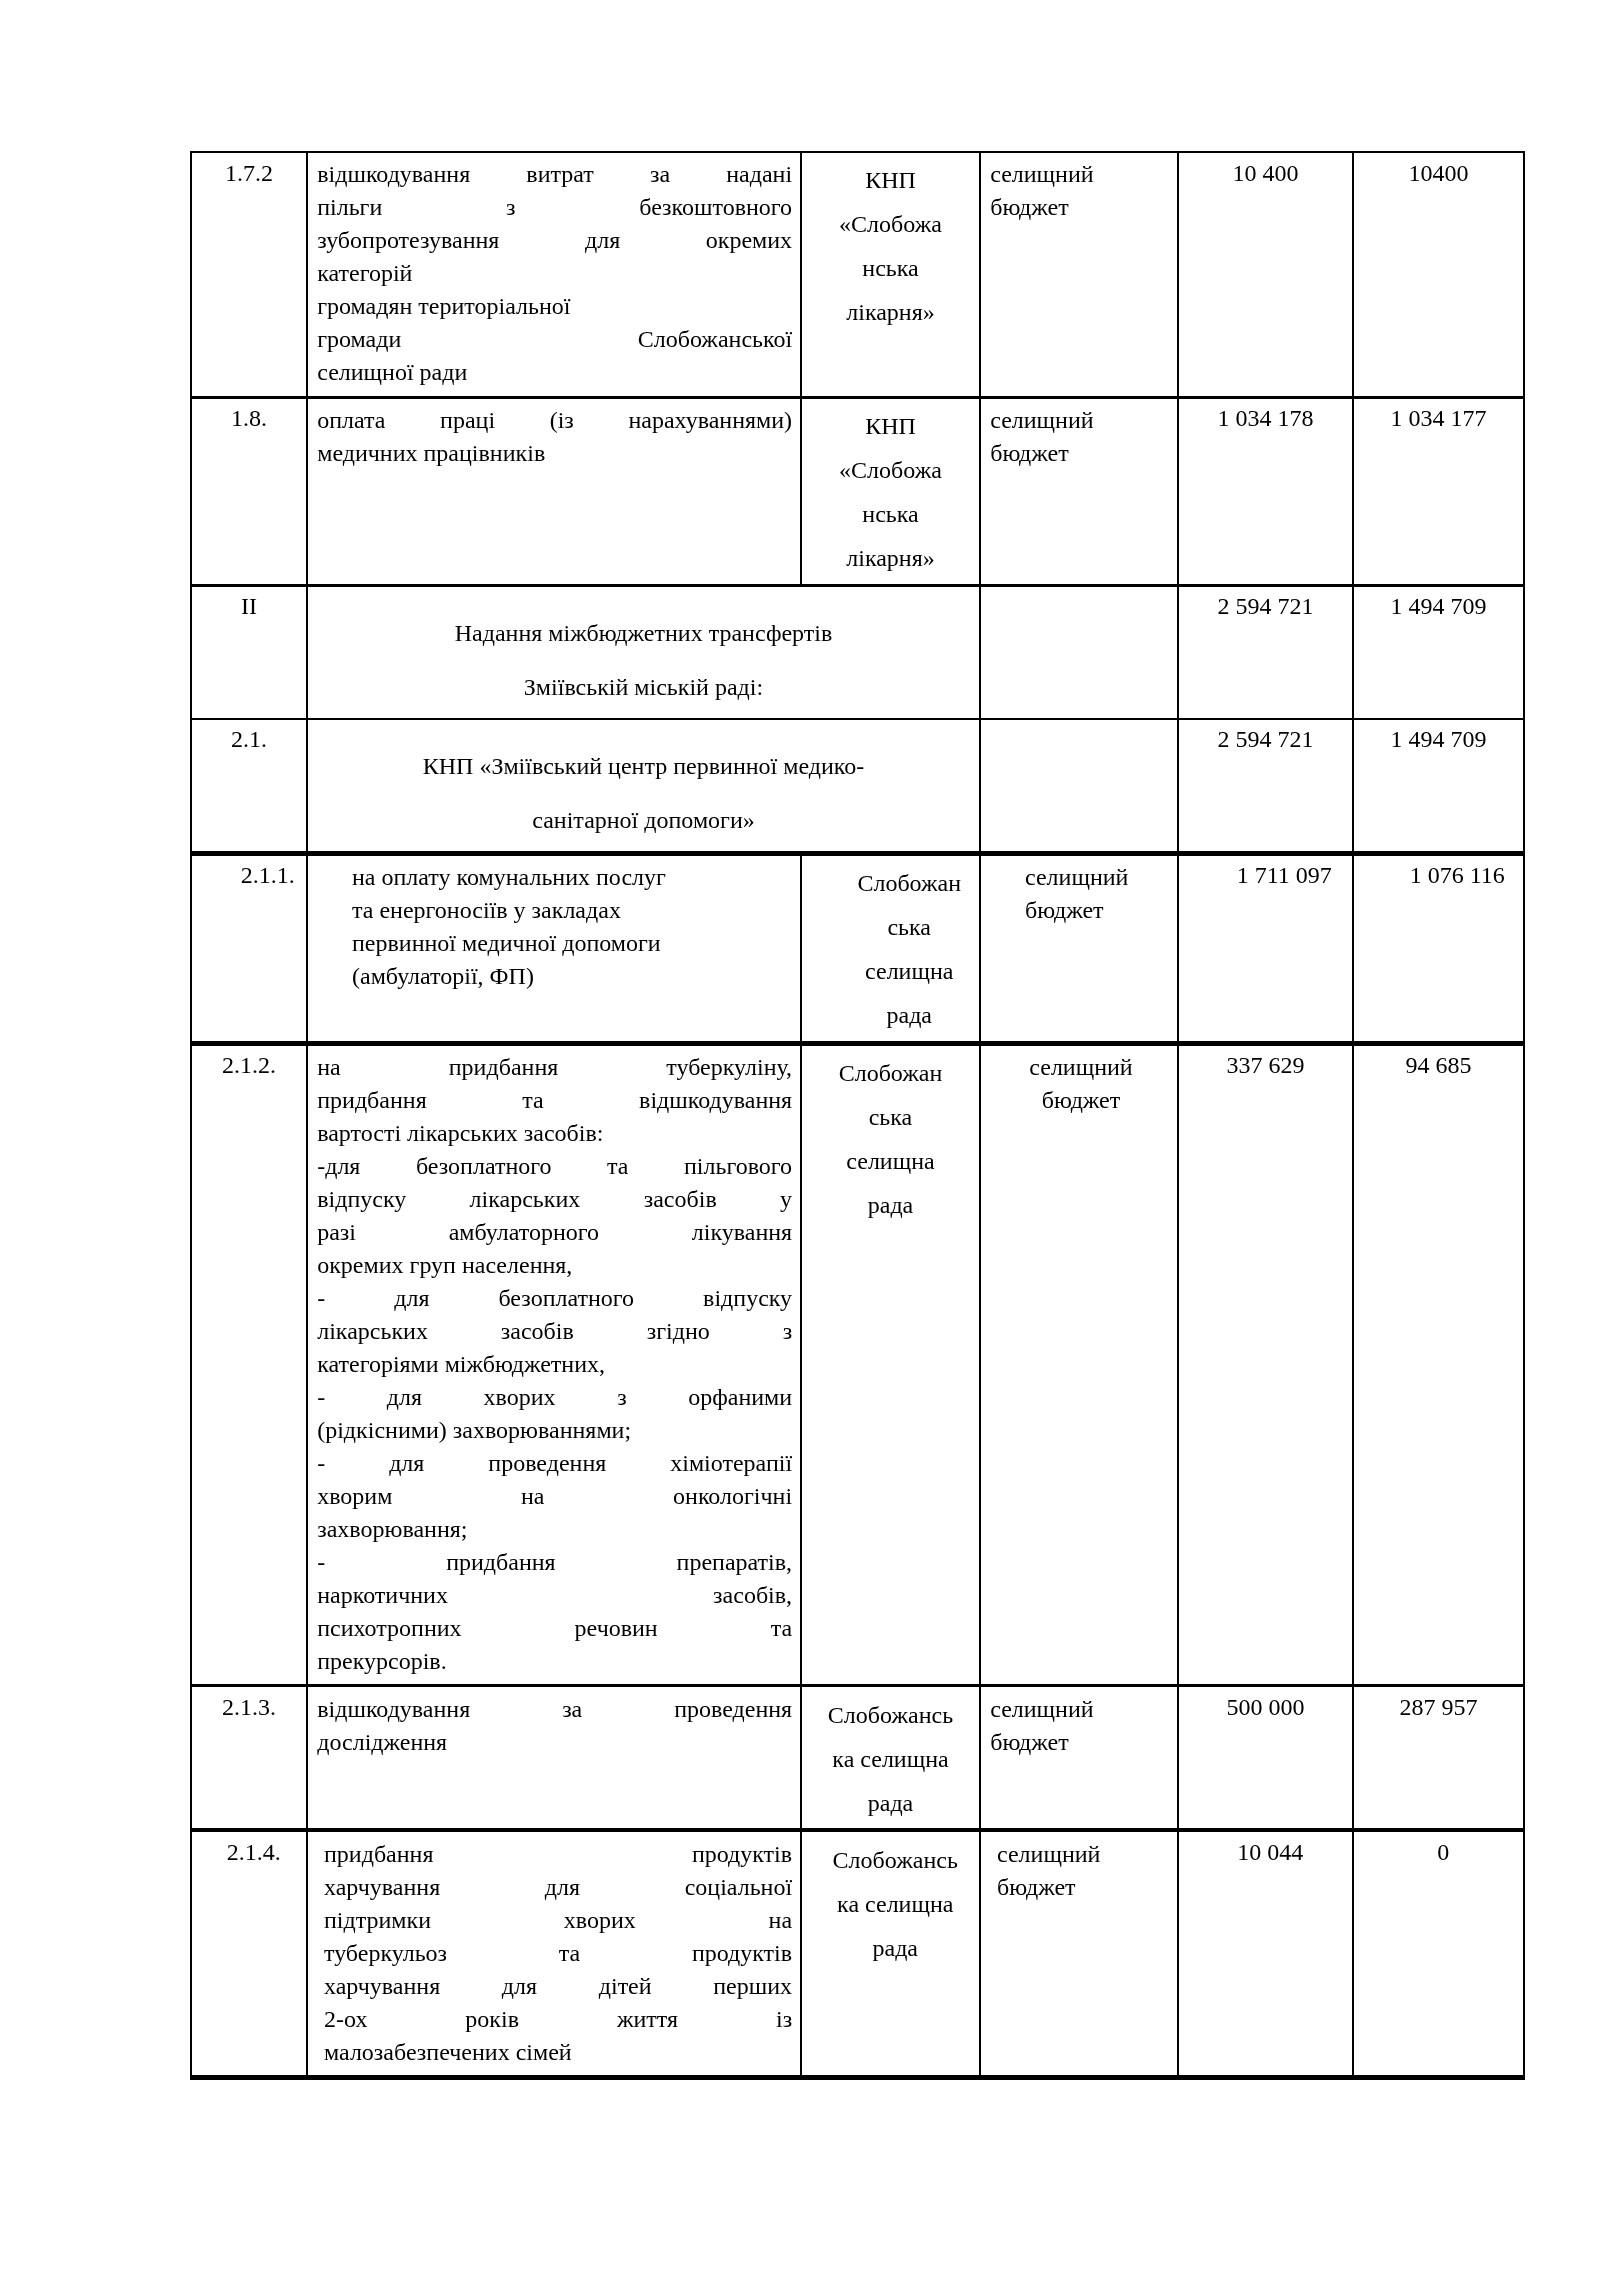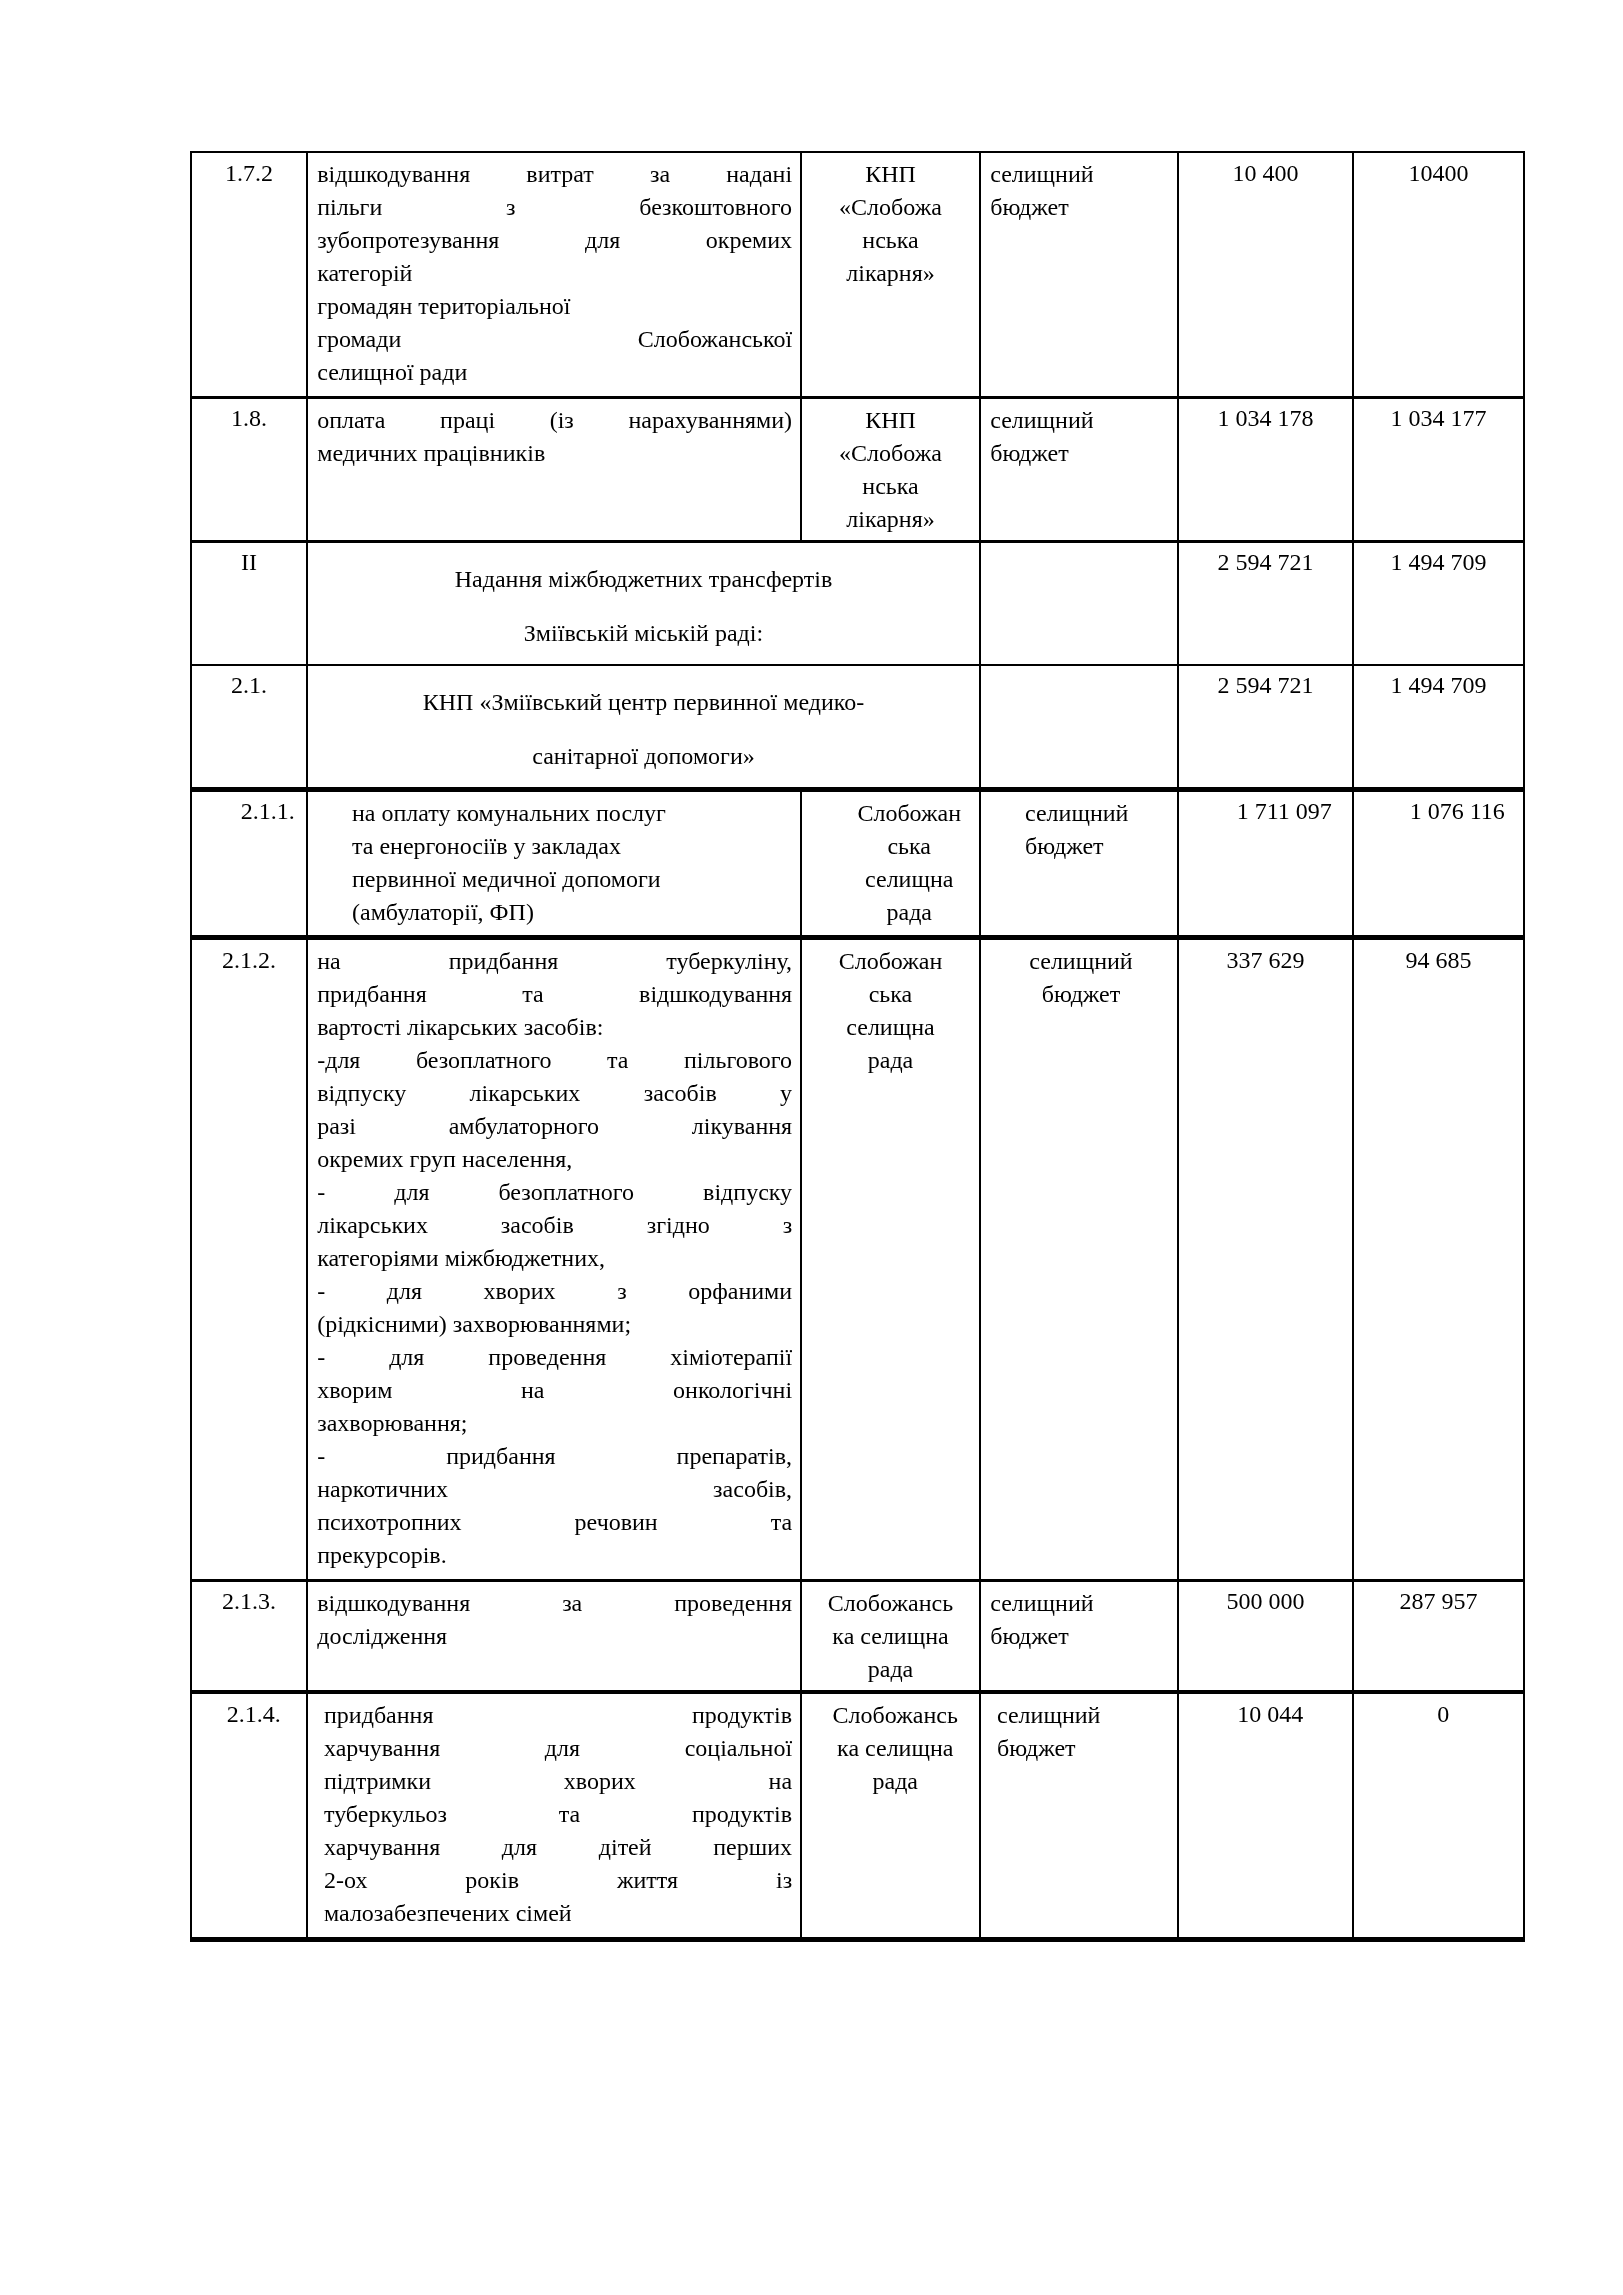--- a/index.html
+++ b/index.html
@@ -26,25 +26,25 @@
     vertical-align: top;
     font-size: 24px;
     padding: 3.9px 6.5px;
     overflow: hidden;
   }
   td.num { text-align: center; padding-top: 6.5px; }
   td.desc { padding: 5.2px 7.9px 6.5px 9.2px; }
   .jline, .pline { display: block; height: 33px; line-height: 33px; overflow: hidden; }
   .jline { text-align: justify; }
   .jline::after { content: ""; display: inline-block; width: 100%; height: 0; }
-  td.section { text-align: center; padding-top: 9px; }
+  td.section { text-align: center; padding-top: 19px; }
   .sline { display: block; height: 54px; line-height: 54px; text-align: center; overflow: hidden; }
   td.org {
     text-align: center; white-space: pre-line;
-    line-height: 33px; padding-top: 5.2px;
+    line-height: 44px; padding-top: 5.2px;
   }
   td.budget {
     white-space: pre-line; line-height: 33px;
     padding: 5.2px 5.2px 5.2px 9.2px;
   }
   td.amount { text-align: center; padding-top: 6.5px; }
   
   tr.r0 td { border-top-width: 2.6px; border-bottom-width: 3.9px; }
   tr.r1 td { border-bottom-width: 3.3px; }
   tr.r2 td { border-bottom-width: 2.6px; }

